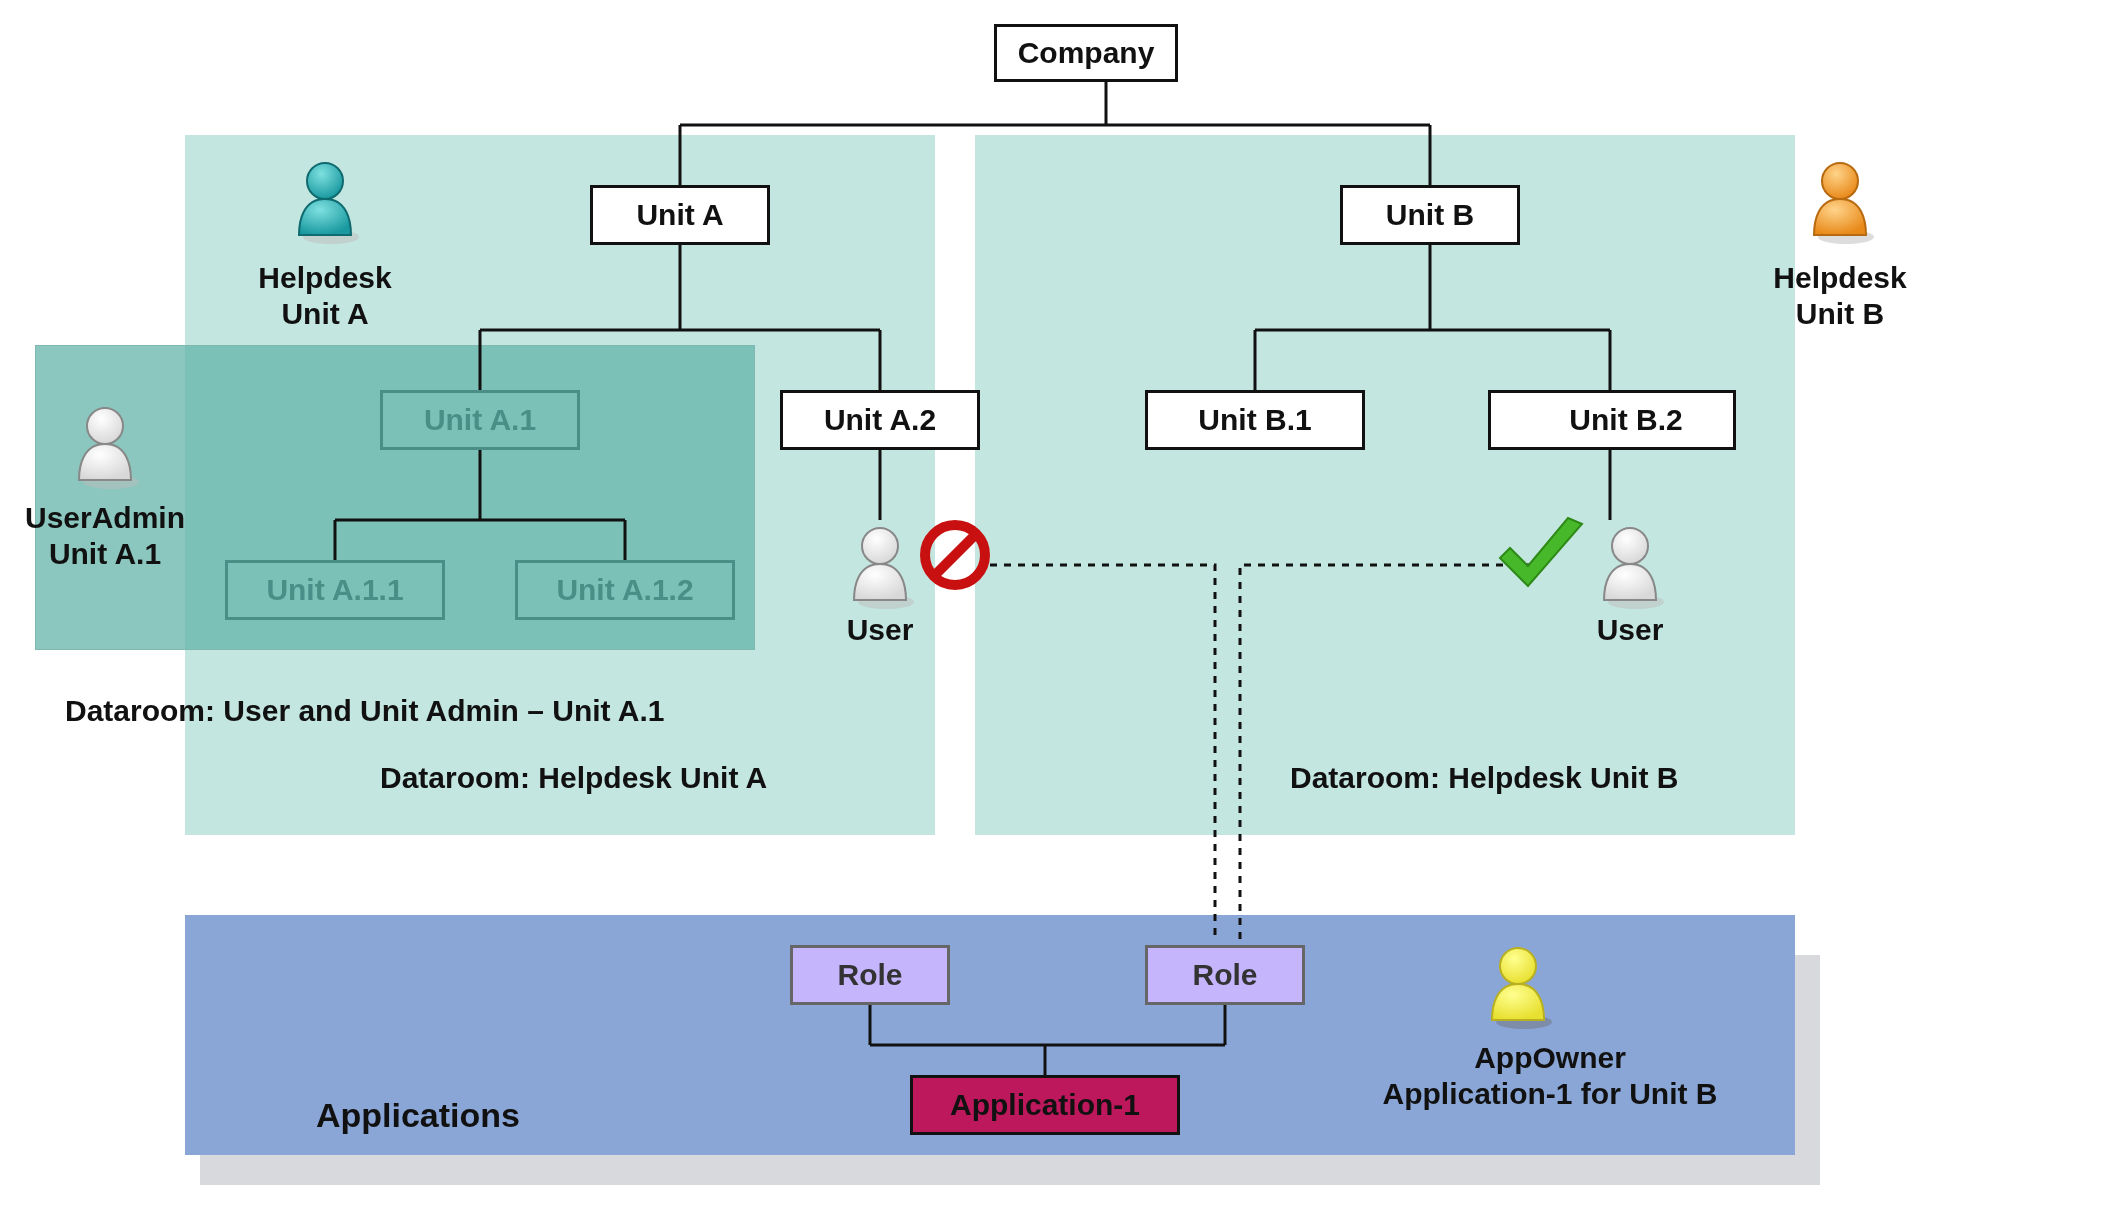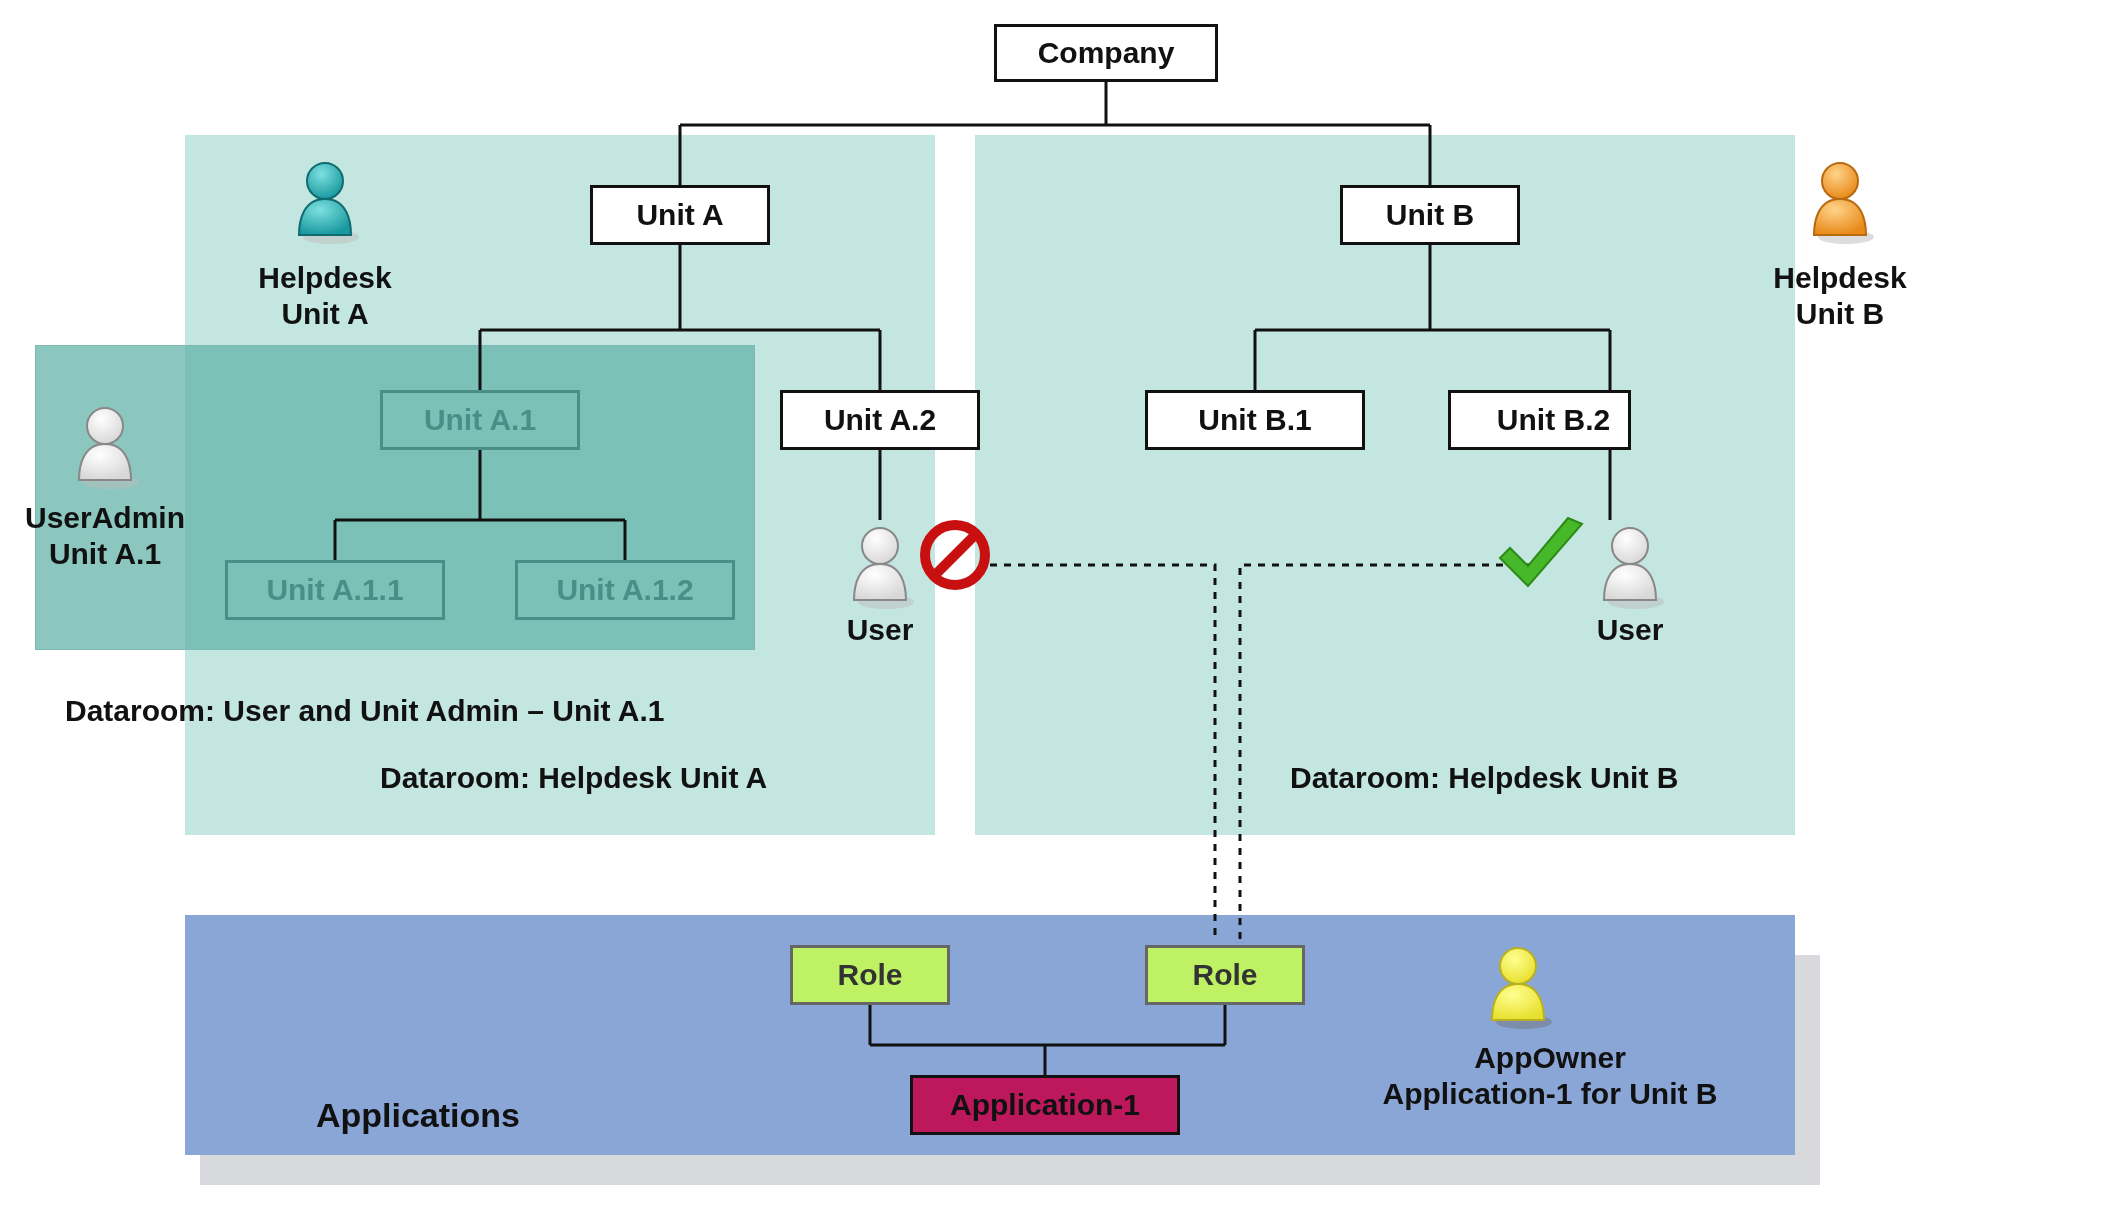--- a/index.html
+++ b/index.html
@@ -44,21 +44,21 @@
     align-items: center;
     justify-content: center;
   }
   .box span { padding: 0 8px; }
   .box-muted {
     background: transparent;
     border: 3px solid #4a8f87;
     color: #4a8f87;
   }
   .box-grey {
-    background: #bef264;
+    background: #c4b5fd;
     border: 3px solid #666;
     color: #333;
   }
   .box-app {
     background: #be185d;
     border: 3px solid #111;
   }
   .label {
     position: absolute;
     font-weight: 700;
@@ -124,21 +124,21 @@
     </g>
 
     <g stroke="#111" stroke-width="3" fill="none" stroke-dasharray="7 7">
 
       <path d="M 990 565 L 1215 565 L 1215 940"></path>
 
       <path d="M 1545 565 L 1240 565 L 1240 940"></path>
     </g>
   </svg>
 
-  <div class="box" style="left:994px; top:24px; width:224px; height:58px; font-size:30px;text-align:right;">
+  <div class="box" style="left:994px; top:24px; width:184px; height:58px; font-size:30px;text-align:right;">
     <span>Company</span>
   </div>
 
   <div class="box" style="left:590px; top:185px; width:180px; height:60px; font-size:30px;">
     <span>Unit A</span>
   </div>
   <div class="box" style="left:1340px; top:185px; width:180px; height:60px; font-size:30px;">
     <span>Unit B</span>
   </div>
 
@@ -152,21 +152,21 @@
   <div class="box box-muted" style="left:225px; top:560px; width:220px; height:60px; font-size:30px;">
     <span>Unit A.1.1</span>
   </div>
   <div class="box box-muted" style="left:515px; top:560px; width:220px; height:60px; font-size:30px;">
     <span>Unit A.1.2</span>
   </div>
 
   <div class="box" style="left:1145px; top:390px; width:220px; height:60px; font-size:30px;">
     <span>Unit B.1</span>
   </div>
-  <div class="box" style="left:1448px; top:390px; width:183px; height:60px; font-size:30px;padding-left:28px;">
+  <div class="box" style="left:1488px; top:390px; width:248px; height:60px; font-size:30px;padding-left:28px;">
     <span>Unit B.2</span>
   </div>
 
   <div class="box box-grey" style="left:790px; top:945px; width:160px; height:60px; font-size:30px;">
     <span>Role</span>
   </div>
   <div class="box box-grey" style="left:1145px; top:945px; width:160px; height:60px; font-size:30px;">
     <span>Role</span>
   </div>
 

